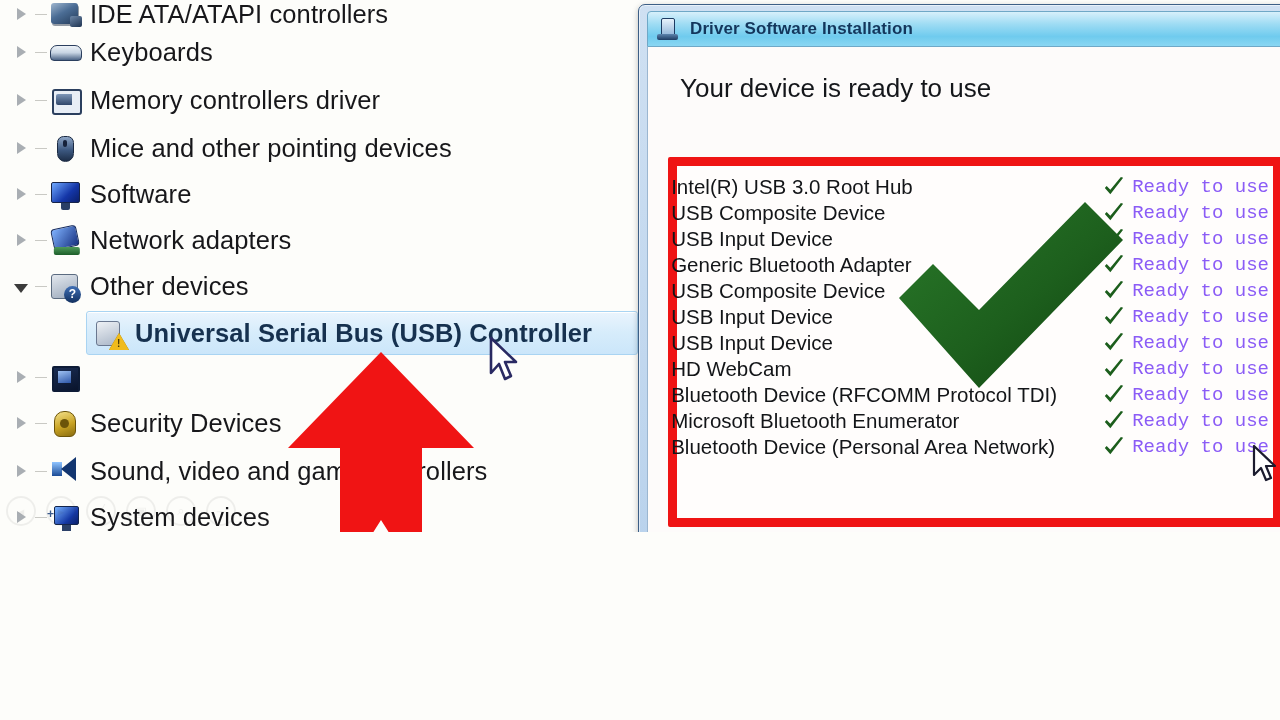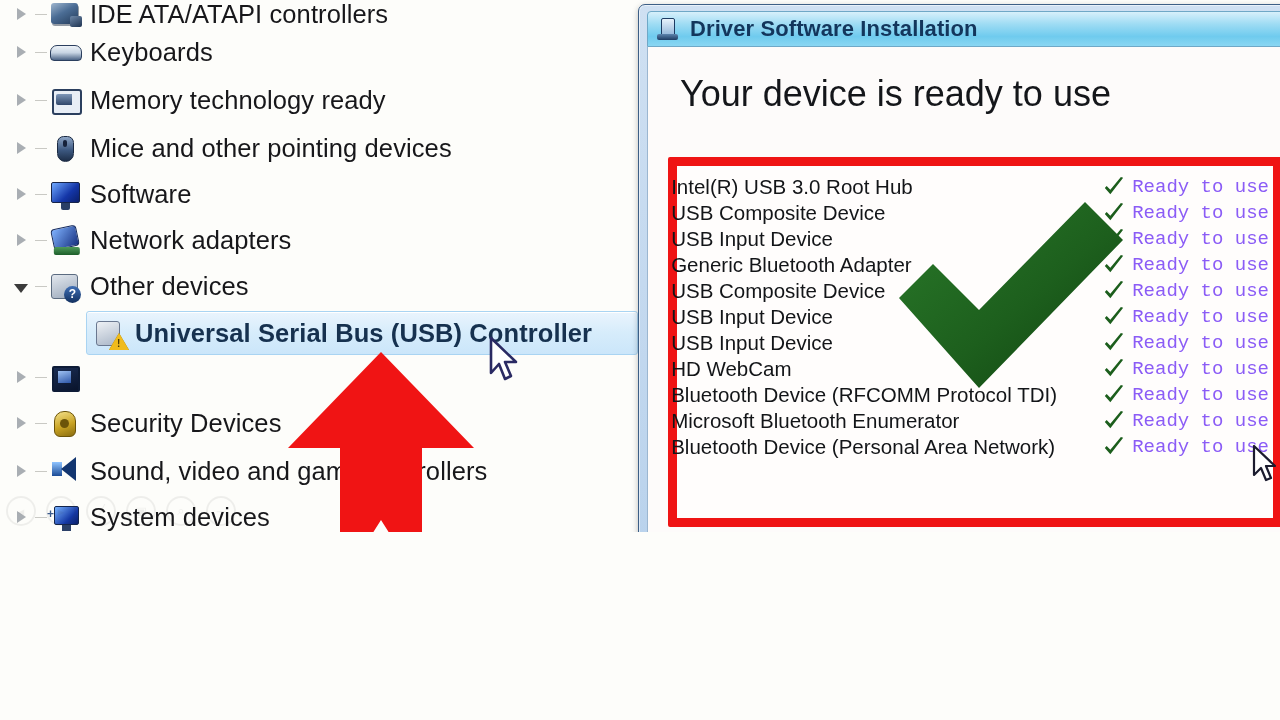--- a/index.html
+++ b/index.html
@@ -146,29 +146,29 @@
   }
   #dlg-title .tico .body{
     position:absolute;left:5px;top:1px;width:12px;height:17px;
     background:linear-gradient(180deg,#e7f2fb,#8fb4d8);border:1.5px solid #1d3c63;border-radius:2px;
   }
   #dlg-title .tico .base{
     position:absolute;left:1px;bottom:1px;width:21px;height:6px;
     background:linear-gradient(180deg,#5d84ad,#1d3c63);border-radius:2px;
   }
   #dlg-title .ttext{
-    font-size:22px;font-weight:700;color:#13365c;letter-spacing:.1px;
+    font-size:17px;font-weight:700;color:#13365c;letter-spacing:.1px;
     font-family:"Liberation Sans","DejaVu Sans",sans-serif;
   }
   #dlg-body{
     height:calc(100% - 36px);background:#fdfbfa;border:1px solid #9bb6d0;border-top:none;
     border-radius:0 0 4px 4px;position:relative;box-sizing:border-box;
   }
   #dlg-heading{
-    position:absolute;left:32px;top:26px;font-size:36px;color:#14161a;
+    position:absolute;left:32px;top:26px;font-size:26px;color:#14161a;
     font-family:"Liberation Sans","DejaVu Sans",sans-serif;white-space:nowrap;
   }
   
   #red-box{
     position:absolute;left:20px;top:110px;right:8px;height:370px;
     border:9px solid #ef1414;border-radius:2px;box-sizing:border-box;background:#fffdfc;
   }
   #dev-list{position:absolute;left:10px;top:8px;right:4px;bottom:4px;}
   .dev-row{
     height:26px;display:flex;align-items:center;white-space:nowrap;justify-content:flex-end;
@@ -224,21 +224,21 @@
     </div>
 
     <div class="tree-row" style="top:78px;">
       <span class="twisty">
           <i class="tri-closed"></i>
         </span>
       <span class="dash"></span>
       <span class="ico">
           <i class="ic-mem"></i>
         </span>
-      <span class="label">Memory technology ready</span>
+      <span class="label">Memory controllers driver</span>
     </div>
 
     <div class="tree-row" style="top:126px;">
       <span class="twisty">
           <i class="tri-closed"></i>
         </span>
       <span class="dash"></span>
       <span class="ico">
           <i class="ic-mouse"></i>
         </span>

